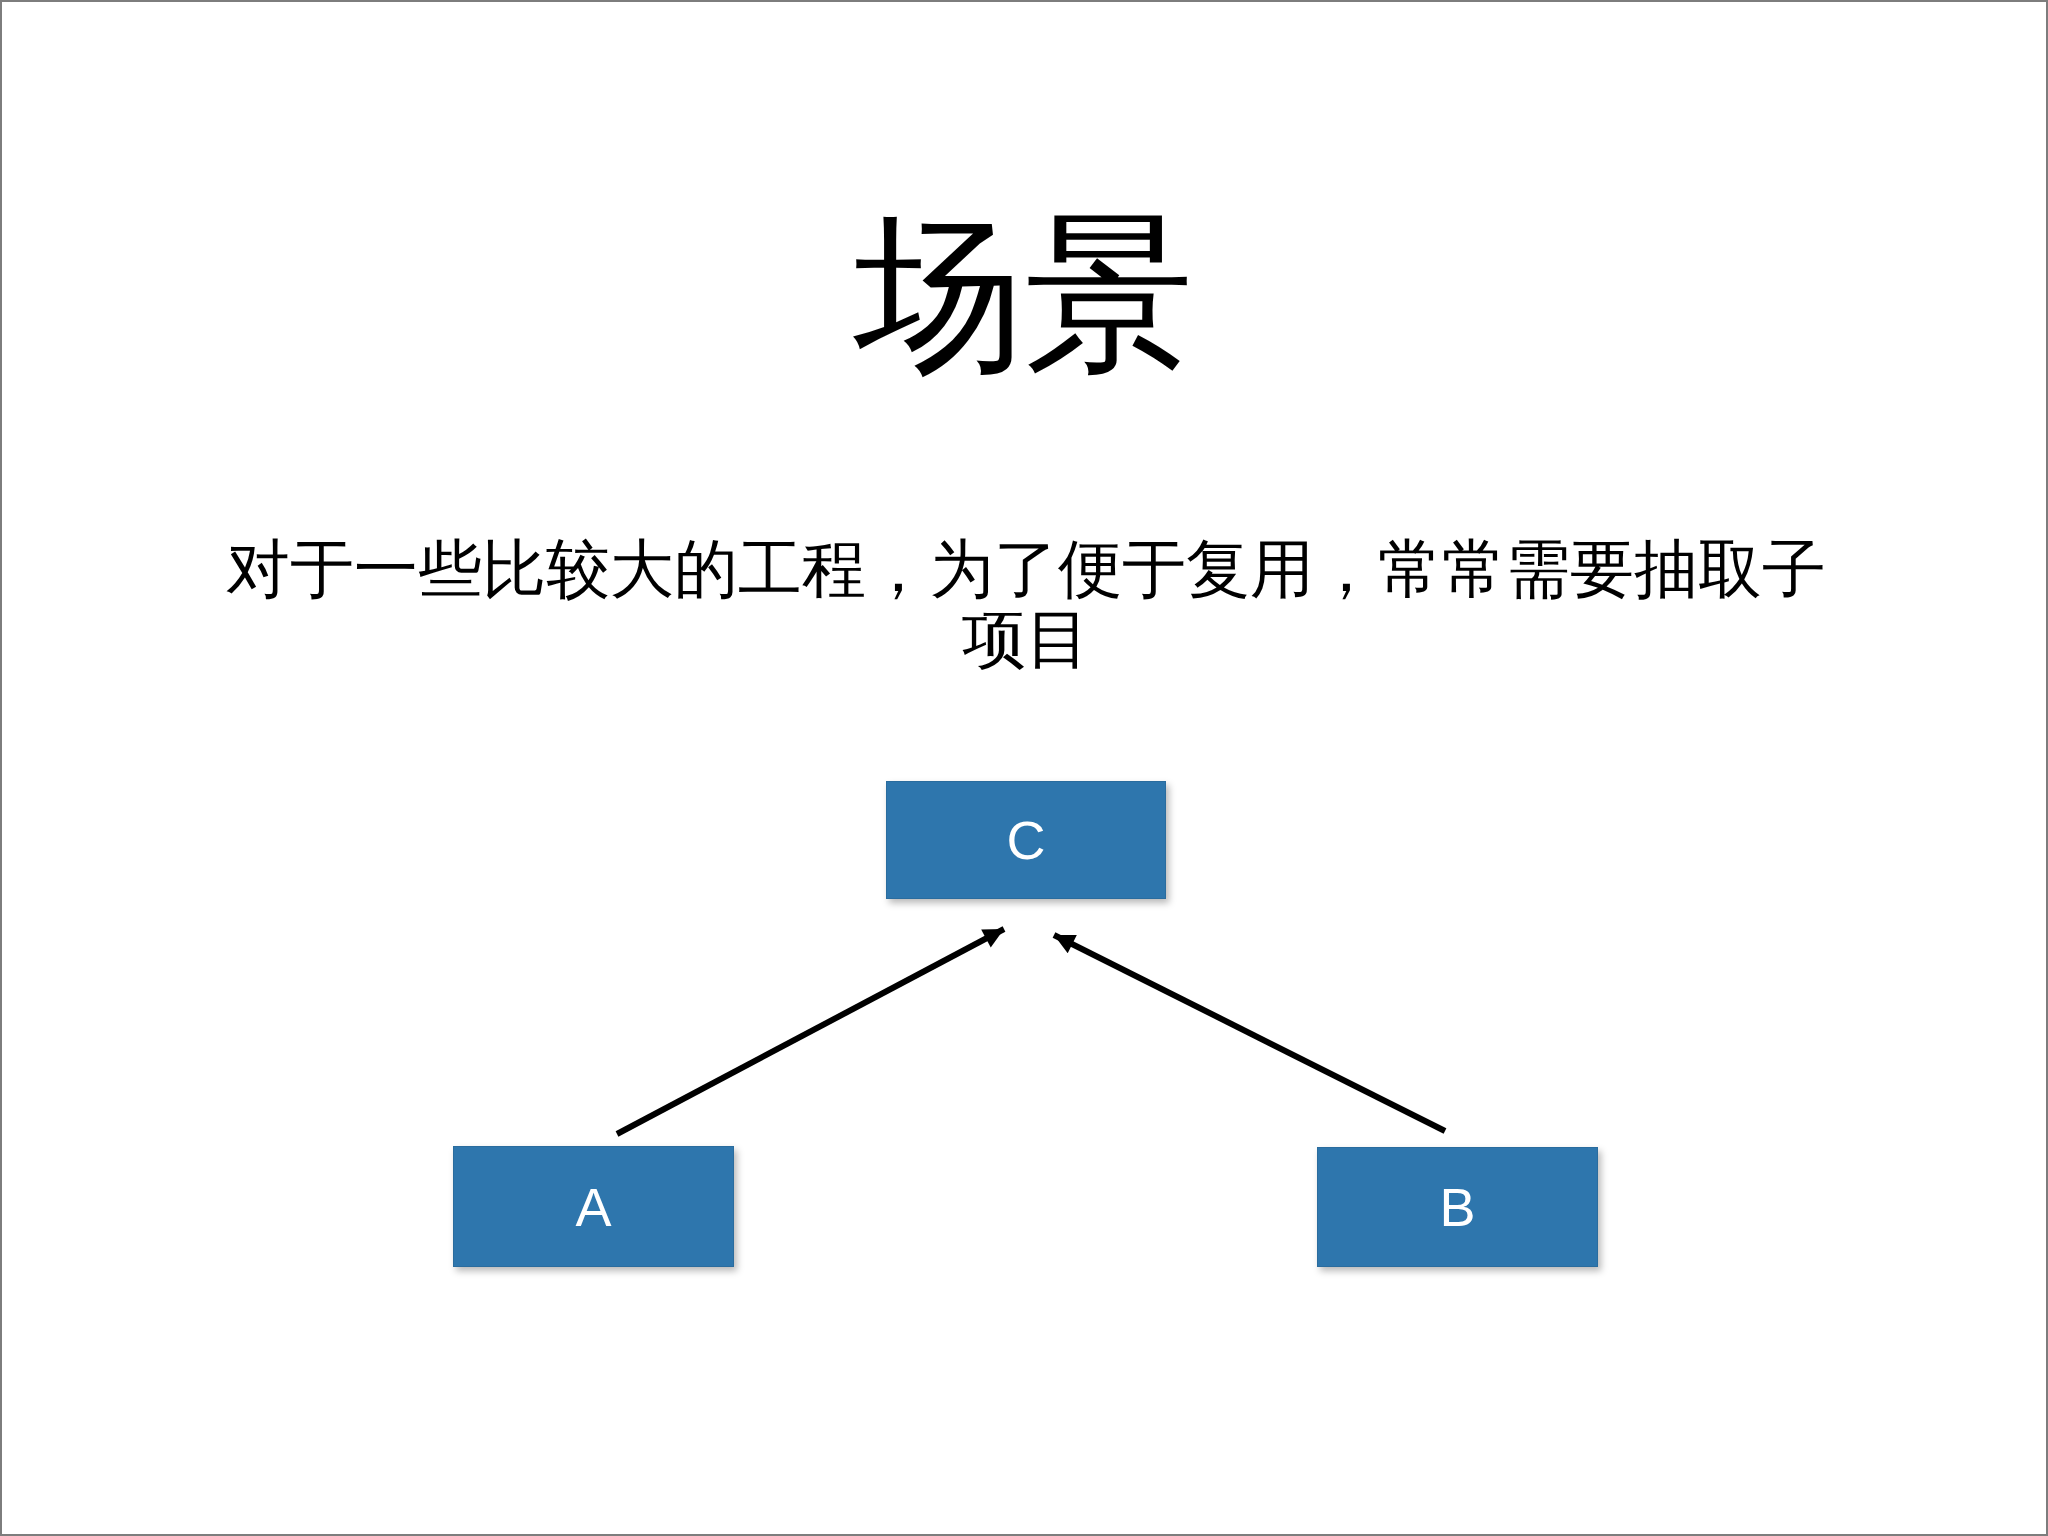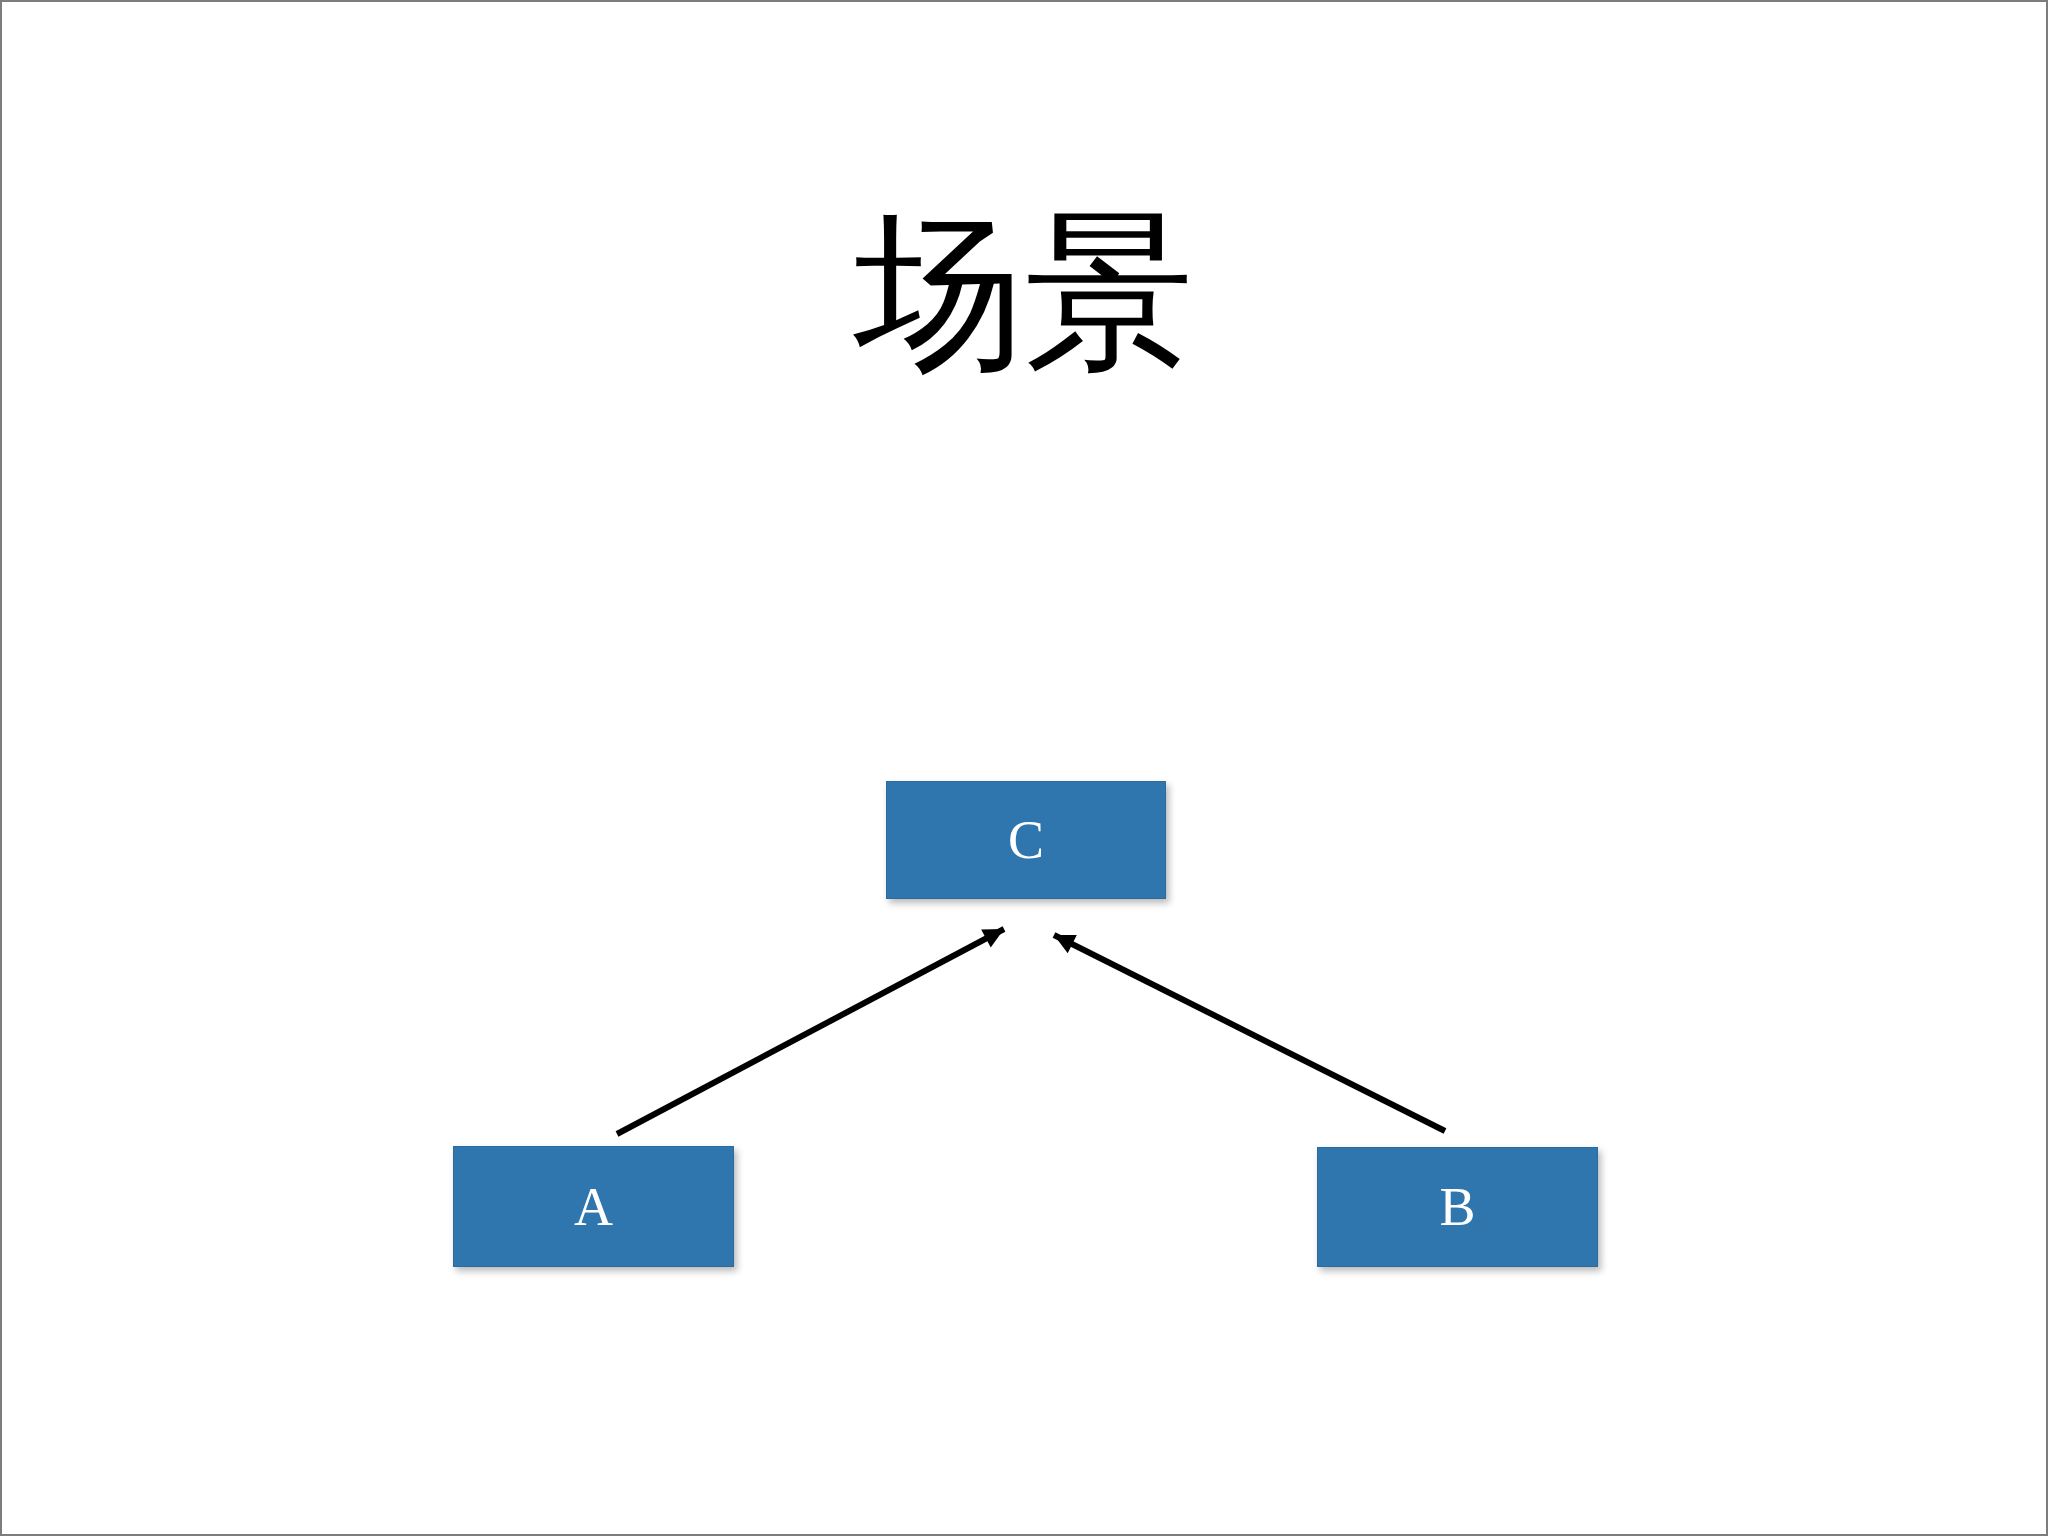--- a/index.html
+++ b/index.html
@@ -8,21 +8,21 @@
     background: #ffffff;
   }
   .slide {
     position: relative;
     width: 2048px;
     height: 1536px;
     box-sizing: border-box;
     background: var(--background, #ffffff);
     border: 2px solid var(--border, #7d7d7d);
     overflow: hidden;
-    font-family: Liberation Serif, serif;
+    font-family: Liberation Sans, sans-serif;
     color: var(--text, #000000);
   }
   .slide-title {
     position: absolute;
     left: 0;
     right: 0;
     top: 195px;
     text-align: center;
     font-size: 170px;
     line-height: 1.15;
@@ -76,20 +76,24 @@
     fill: var(--arrow, #000000);
   }
 </style>
 </head>
 <body>
 
 <div class="slide">
 
   <div class="slide-title">场景</div>
 
+  <div class="slide-subtitle">
+    <span class="subtitle-line">对于一些比较大的工程，为了便于复用，常常需要抽取子</span>
+    <span class="subtitle-line">项目</span>
+  </div>
 
   <svg class="arrow-layer" viewBox="0 0 2048 1536" xmlns="http://www.w3.org/2000/svg">
     <defs>
       <marker id="arrowhead" viewBox="0 0 10 10" refX="10" refY="5" markerWidth="4.2" markerHeight="3.4" orient="auto">
         <path d="M 0 0 L 10 5 L 0 10 z" class="arrowhead-fill"></path>
       </marker>
     </defs>
     <line class="edge" x1="615" y1="1132" x2="1002" y2="927" marker-end="url(#arrowhead)"></line>
     <line class="edge" x1="1443" y1="1129" x2="1052" y2="933" marker-end="url(#arrowhead)"></line>
   </svg>

